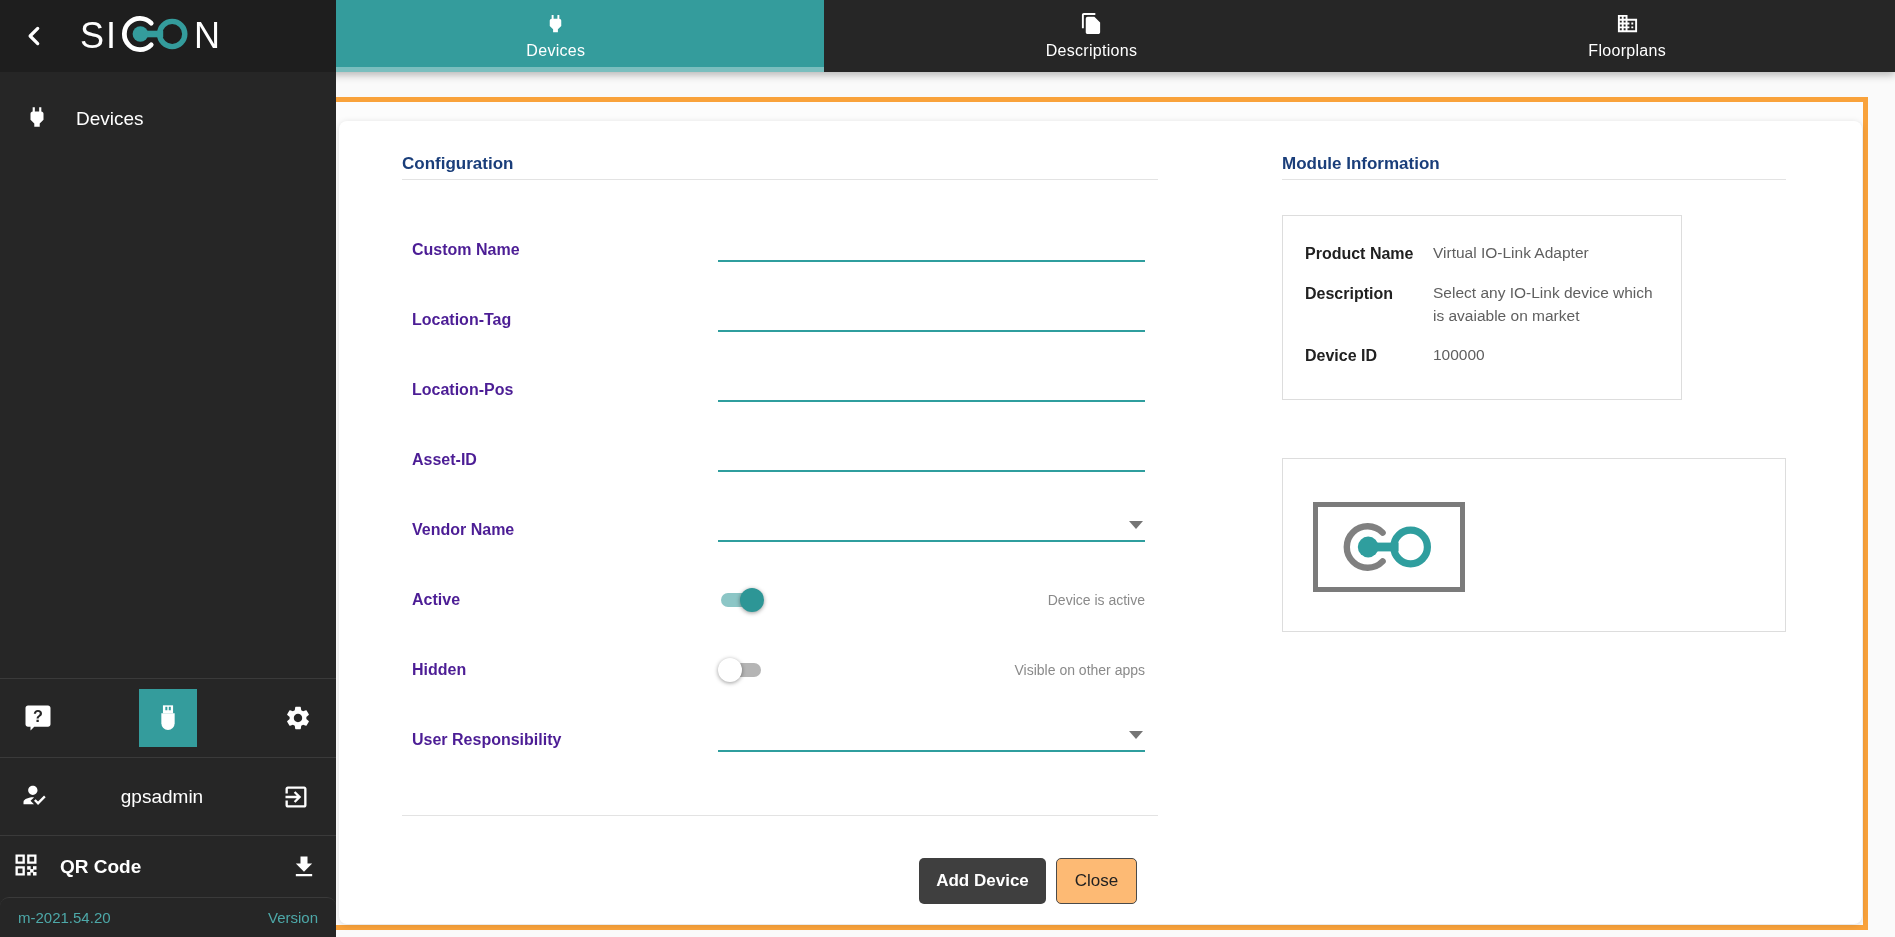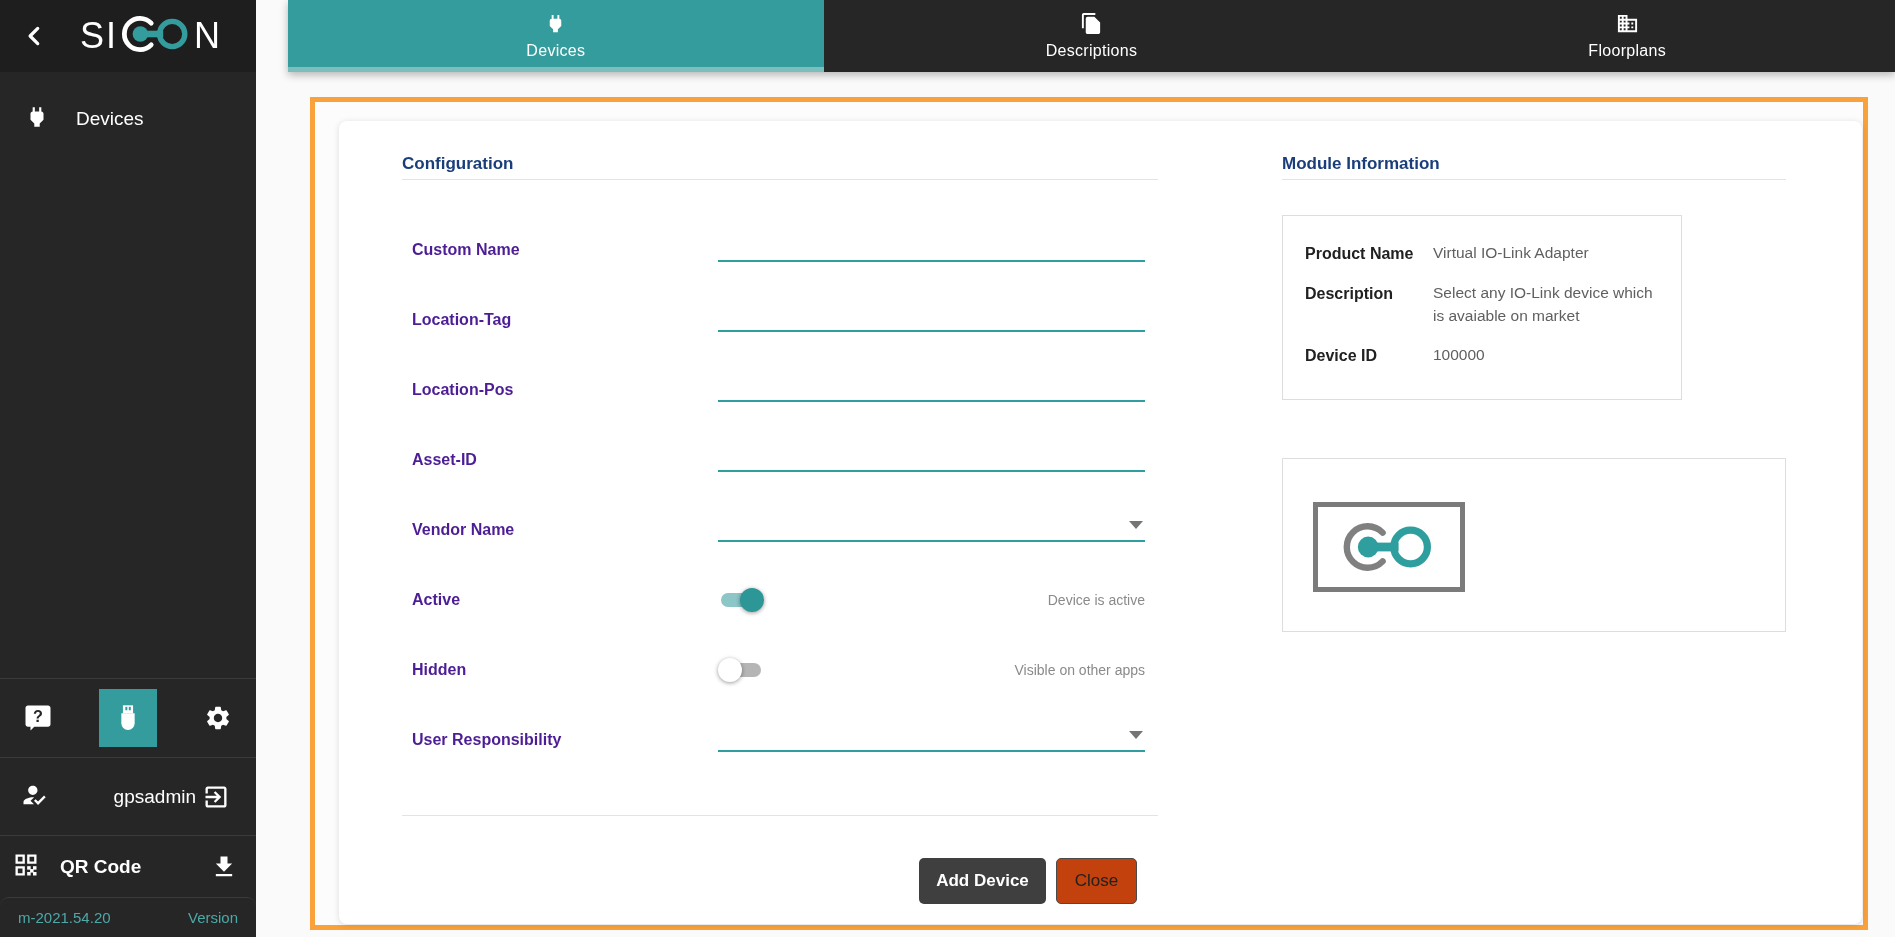--- a/index.html
+++ b/index.html
@@ -3,34 +3,34 @@
 <meta charset="utf-8">
 <style>
   * { margin:0; padding:0; box-sizing:border-box; }
   html,body { width:1895px; height:937px; }
   body {
     position:relative; overflow:hidden; background:#fafafa;
     font-family:"Liberation Sans", sans-serif; color:#212121;
   }
 
   
-  .sidebar { position:absolute; left:0; top:0; width:256px; height:937px; background:#262626; color:#fff; z-index:20; }
+  .sidebar { position:absolute; left:0; top:0; width:336px; height:937px; background:#262626; color:#fff; z-index:20; }
   .sidebar-header { height:72px; background:#1e1e1e; display:flex; align-items:center; padding-left:20px; }
   .back-btn { width:30px; height:30px; display:flex; align-items:center; justify-content:center; cursor:pointer; }
   .logo { display:flex; align-items:center; margin-left:30px; }
   .logo-text { font-size:36px; font-weight:400; letter-spacing:2px; color:#fff; }
   .logo-mark { margin:0 1px; }
   .nav-item { display:flex; align-items:center; height:54px; margin-top:20px; padding-left:24px; cursor:pointer; }
   .nav-item .nav-label { margin-left:26px; font-size:19px; }
   .sidebar-bottom { position:absolute; left:0; bottom:0; width:100%; }
   .icons-row { height:79px; border-top:1px solid #3a3a3a; display:flex; align-items:center; justify-content:space-between; padding:0 18px; }
   .icon-btn { width:40px; height:40px; display:flex; align-items:center; justify-content:center; cursor:pointer; }
   .usb-active { width:58px; height:58px; background:#349c9c; display:flex; align-items:center; justify-content:center; cursor:pointer; }
   .user-row { height:78px; border-top:1px solid #3a3a3a; display:flex; align-items:center; padding:0 20px; }
-  .user-name { flex:1; text-align:right; font-size:19px; }
+  .user-name { flex:1; text-align:center; font-size:19px; }
   .qr-row { height:62px; border-top:1px solid #3a3a3a; display:flex; align-items:center; padding:0 12px; }
   .qr-label { margin-left:20px; font-size:19px; font-weight:700; flex:1; }
   .version-row { height:40px; border-top:1px solid #3a3a3a; display:flex; align-items:center; justify-content:space-between; padding:0 18px; color:#4da8a8; font-size:15px;border-radius:9px; }
 
   
   .tabbar { position:absolute; left:288px; top:0; right:0; height:72px; background:#262626; display:flex; z-index:10; box-shadow:0 3px 8px rgba(0,0,0,0.28); }
   .tab { flex:1; display:flex; flex-direction:column; align-items:center; justify-content:center; color:#fff; position:relative; cursor:pointer; }
   .tab .tab-label { font-size:16px; margin-top:3px; letter-spacing:0.3px; }
   .tab.active { background:#349c9c; }
   .tab.active::after { content:""; position:absolute; left:0; right:0; bottom:0; height:5px; background:rgba(255,255,255,0.35); }
@@ -58,21 +58,21 @@
   .track { position:absolute; left:3px; right:3px; top:6px; height:14px; border-radius:7px; }
   .thumb { position:absolute; top:1px; width:24px; height:24px; border-radius:50%; box-shadow:0 1px 4px rgba(0,0,0,0.4); }
   .switch.on  .track { background:#8cc6c6; }
   .switch.on  .thumb { right:0; background:#2d9696; }
   .switch.off .track { background:#b5b5b5; }
   .switch.off .thumb { left:0; background:#fff; }
 
   .bottom-divider { position:absolute; left:0; right:0; top:694px; border-top:1px solid #e3e3e3; }
   .btn { position:absolute; top:737px; height:46px; border-radius:5px; font-size:17px; font-family:"Liberation Sans",sans-serif; cursor:pointer; }
   .btn-add { left:517px; width:127px; background:#3f3f3f; color:#fff; font-weight:700; border:none; }
-  .btn-close { left:654px; width:81px; background:#c2410c; color:#212121; border:1.5px solid #4a4a4a; }
+  .btn-close { left:654px; width:81px; background:#fdba74; color:#212121; border:1.5px solid #4a4a4a; }
 
   .info-card { position:absolute; left:0; top:94px; width:400px; height:185px; border:1px solid #ddd; background:#fff; padding:26px 22px 0 22px; }
   .info-row { display:flex; margin-bottom:17px; }
   .info-label { width:128px; flex-shrink:0; font-size:16px; font-weight:700; color:#212121; line-height:1.45; }
   .info-value { flex:1; font-size:15.5px; color:#5f5f5f; line-height:1.45; }
 
   .image-card { position:absolute; left:0; top:337px; width:504px; height:174px; border:1px solid #ddd; background:#fff; }
   .logo-box { position:absolute; left:30px; top:43px; width:152px; height:90px; border:5px solid #7b7b7b; display:flex; align-items:center; justify-content:center; }
 </style>
 </head>

